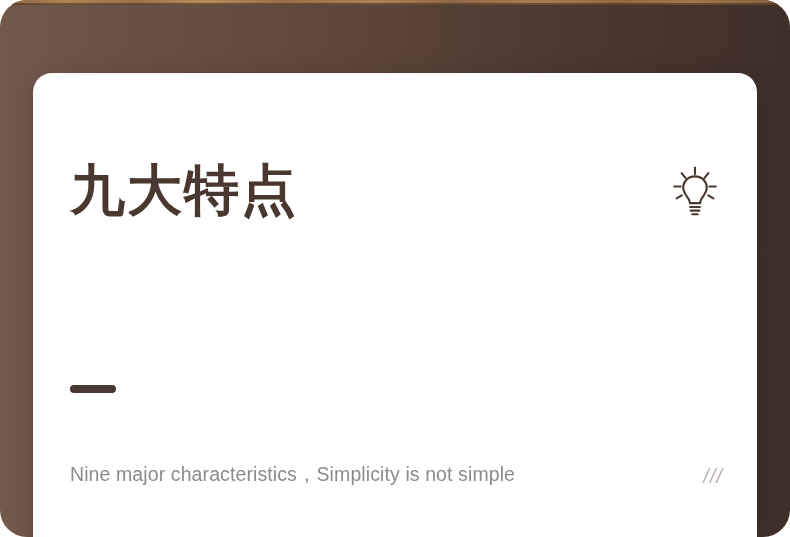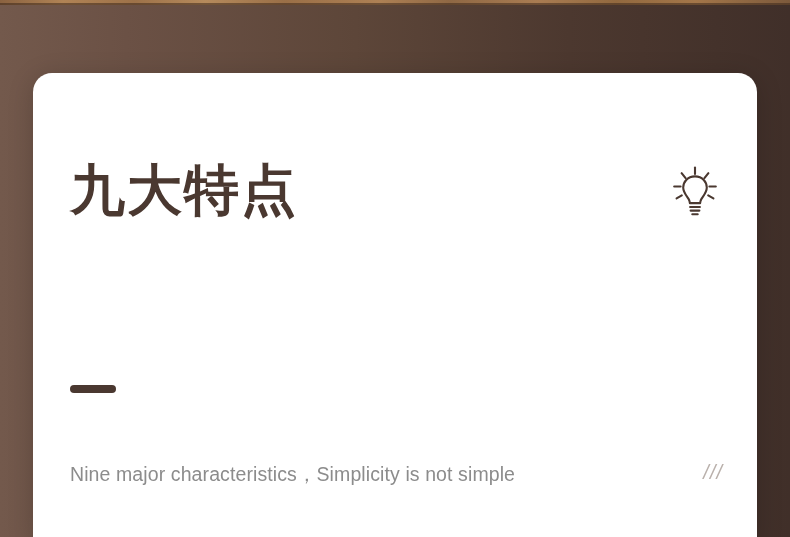--- a/index.html
+++ b/index.html
@@ -20,20 +20,21 @@
     width: 790px;
     height: 537px;
     background: linear-gradient(
         to right,
         #73594c 0%,
         #6b5145 16%,
         #5d4639 45%,
         #4c382f 72%,
         #402f29 100%);
     overflow: hidden;
+    border-radius: 27px;
   }
 
   
   #wood-strip {
     position: absolute;
     left: 0;
     top: 0;
     width: 790px;
     height: 5px;
     background: linear-gradient(
@@ -114,21 +115,21 @@
     border-radius: 4px;
   }
 
   
   #subtitle-row {
     position: absolute;
     left: 37px;
     top: 388px;
     width: 655px;
     display: flex;
-    align-items: flex-start;
+    align-items: flex-end;
     justify-content: space-between;
   }
   #subtitle {
     color: #8c8c8c;
     font-size: 19.5px;
     font-weight: 400;
     letter-spacing: 0.1px;
     white-space: nowrap;
   }
   #slashes {

